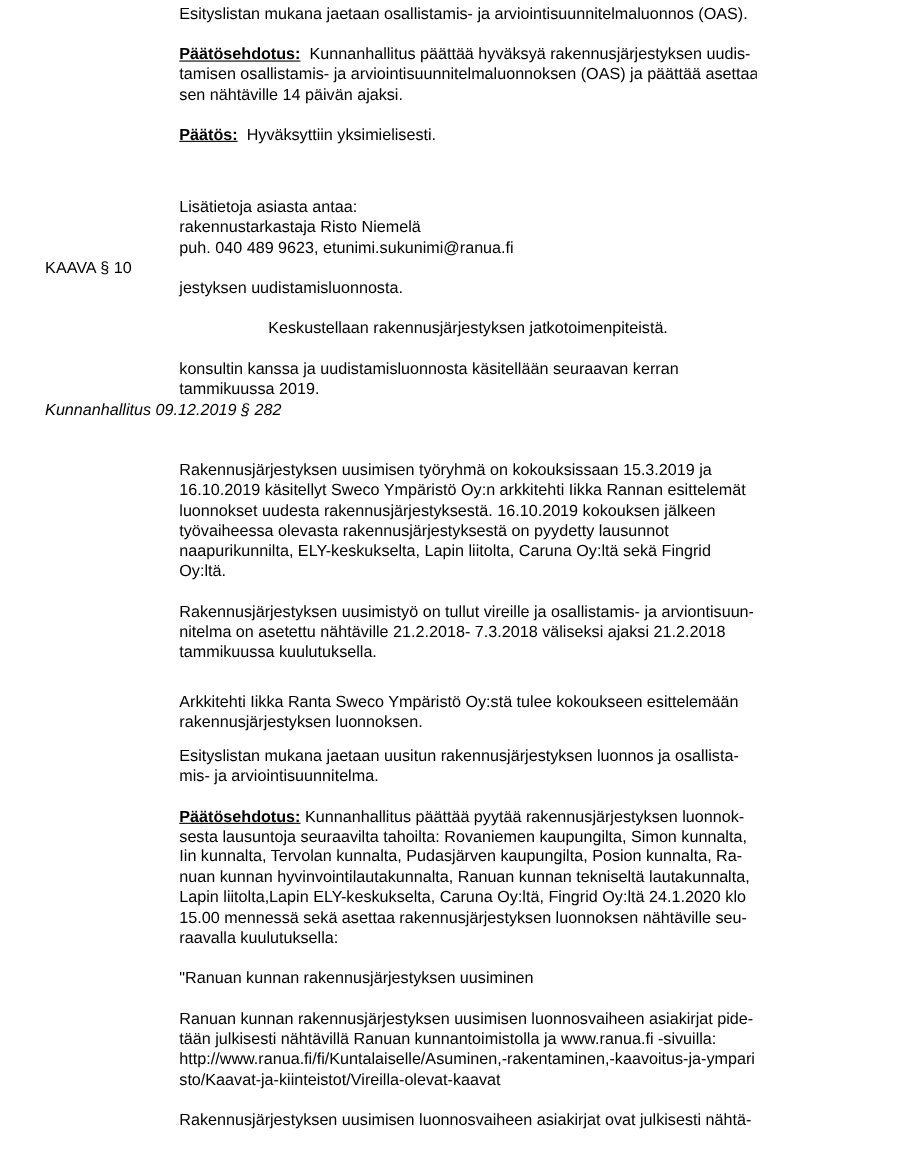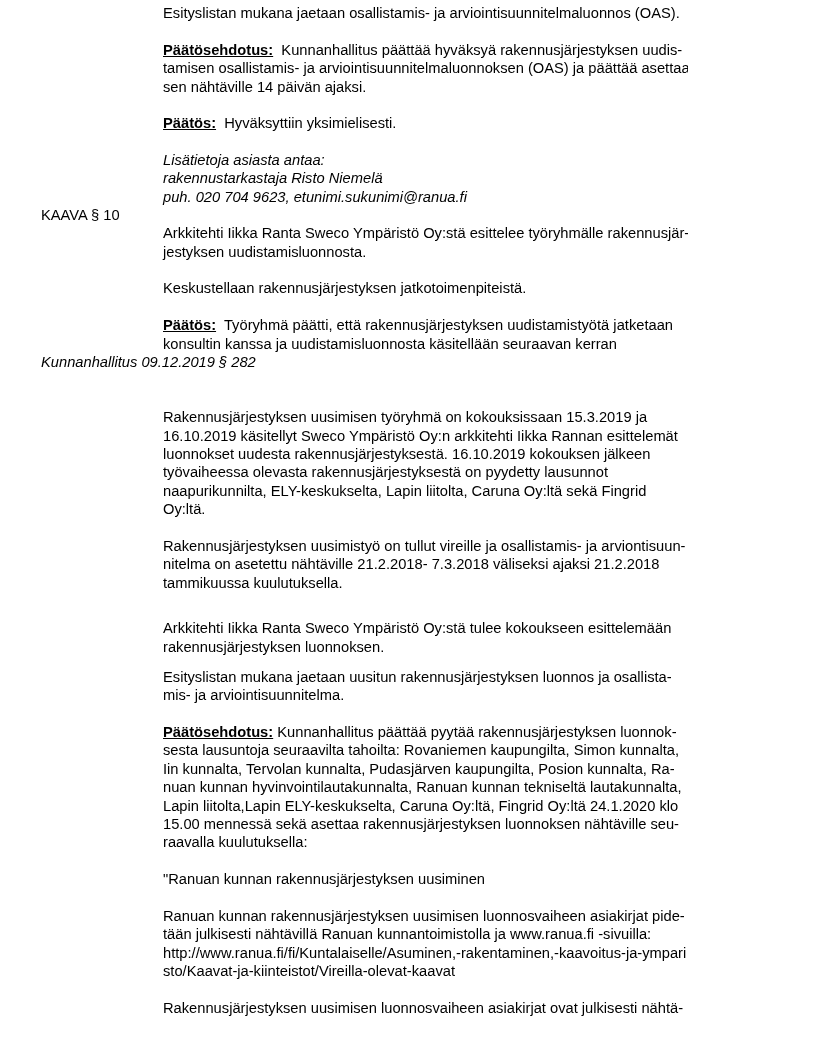--- a/index.html
+++ b/index.html
@@ -23,25 +23,25 @@
   .decision-label { font-weight: bold; text-decoration: underline; }
 </style>
 </head>
 <body>
 
 <div class="page">
   <div class="content">
       <div class="block body-block" style="margin-top: 0px;"><div class="line">Esityslistan mukana jaetaan osallistamis- ja arviointisuunnitelmaluonnos (OAS).</div></div>
       <div class="block body-block" style="margin-top: 18.4px;"><div class="line"><span class="decision-label">Päätösehdotus:</span><span>  Kunnanhallitus päättää hyväksyä rakennusjärjestyksen uudis-</span></div><div class="line">tamisen osallistamis- ja arviointisuunnitelmaluonnoksen (OAS) ja päättää asettaa</div><div class="line">sen nähtäville 14 päivän ajaksi.</div></div>
       <div class="block body-block" style="margin-top: 18.4px;"><div class="line"><span class="decision-label">Päätös:</span><span>  Hyväksyttiin yksimielisesti.</span></div></div>
-      <div class="block body-block" style="margin-top: 18px; font-style: italic;"><div class="line">Lisätietoja asiasta antaa:</div><div class="line">rakennustarkastaja Risto Niemelä</div><div class="line">puh. 020 704 9623, etunimi.sukunimi@ranua.fi</div></div>
+      <div class="block body-block" style="margin-top: 47px;"><div class="line">Lisätietoja asiasta antaa:</div><div class="line">rakennustarkastaja Risto Niemelä</div><div class="line">puh. 040 489 9623, etunimi.sukunimi@ranua.fi</div></div>
       <div class="block margin-block" style="margin-top: 0px;"><div class="line">KAAVA § 10</div></div>
-      <div class="block body-block" style="margin-top: 0px;"><div class="line">Arkkitehti Iikka Ranta Sweco Ympäristö Oy:stä esittelee työryhmälle rakennusjär-</div><div class="line">jestyksen uudistamisluonnosta.</div></div>
-      <div class="block body-block" style="margin-top: 18.4px;"><div class="line">Keskustellaan rakennusjärjestyksen jatkotoimenpiteistä.</div></div>
-      <div class="block body-block" style="margin-top: 18.4px;"><div class="line"><span class="decision-label">Päätös:</span><span>  Työryhmä päätti, että rakennusjärjestyksen uudistamistyötä jatketaan</span></div><div class="line">konsultin kanssa ja uudistamisluonnosta käsitellään seuraavan kerran</div></div>
+      <div class="block body-block" style="margin-top: 0px;"><div class="line">jestyksen uudistamisluonnosta.</div></div>
+      <div class="block body-block" style="margin-top: 18.4px; text-align: center;"><div class="line">Keskustellaan rakennusjärjestyksen jatkotoimenpiteistä.</div></div>
+      <div class="block body-block" style="margin-top: 18.4px;"><div class="line">konsultin kanssa ja uudistamisluonnosta käsitellään seuraavan kerran</div><div class="line">tammikuussa 2019.</div></div>
       <div class="block margin-block" style="margin-top: 0px; font-style: italic;"><div class="line">Kunnanhallitus 09.12.2019 § 282</div></div>
       <div class="block body-block" style="margin-top: 36.8px;"><div class="line">Rakennusjärjestyksen uusimisen työryhmä on kokouksissaan 15.3.2019 ja</div><div class="line">16.10.2019 käsitellyt Sweco Ympäristö Oy:n arkkitehti Iikka Rannan esittelemät</div><div class="line">luonnokset uudesta rakennusjärjestyksestä. 16.10.2019 kokouksen jälkeen</div><div class="line">työvaiheessa olevasta rakennusjärjestyksestä on pyydetty lausunnot</div><div class="line">naapurikunnilta, ELY-keskukselta, Lapin liitolta, Caruna Oy:ltä sekä Fingrid</div><div class="line">Oy:ltä.</div></div>
       <div class="block body-block" style="margin-top: 18.4px;"><div class="line">Rakennusjärjestyksen uusimistyö on tullut vireille ja osallistamis- ja arviontisuun-</div><div class="line">nitelma on asetettu nähtäville 21.2.2018- 7.3.2018 väliseksi ajaksi 21.2.2018</div><div class="line">tammikuussa kuulutuksella.</div></div>
       <div class="block body-block" style="margin-top: 27px;"><div class="line">Arkkitehti Iikka Ranta Sweco Ympäristö Oy:stä tulee kokoukseen esittelemään</div><div class="line">rakennusjärjestyksen luonnoksen.</div></div>
       <div class="block body-block" style="margin-top: 12px;"><div class="line">Esityslistan mukana jaetaan uusitun rakennusjärjestyksen luonnos ja osallista-</div><div class="line">mis- ja arviointisuunnitelma.</div></div>
       <div class="block body-block" style="margin-top: 18.4px;"><div class="line"><span class="decision-label">Päätösehdotus:</span><span> Kunnanhallitus päättää pyytää rakennusjärjestyksen luonnok-</span></div><div class="line">sesta lausuntoja seuraavilta tahoilta: Rovaniemen kaupungilta, Simon kunnalta,</div><div class="line">Iin kunnalta, Tervolan kunnalta, Pudasjärven kaupungilta, Posion kunnalta, Ra-</div><div class="line">nuan kunnan hyvinvointilautakunnalta, Ranuan kunnan tekniseltä lautakunnalta,</div><div class="line">Lapin liitolta,Lapin ELY-keskukselta, Caruna Oy:ltä, Fingrid Oy:ltä 24.1.2020 klo</div><div class="line">15.00 mennessä sekä asettaa rakennusjärjestyksen luonnoksen nähtäville seu-</div><div class="line">raavalla kuulutuksella:</div></div>
       <div class="block body-block" style="margin-top: 18.4px;"><div class="line">"Ranuan kunnan rakennusjärjestyksen uusiminen</div></div>
       <div class="block body-block" style="margin-top: 18.4px;"><div class="line">Ranuan kunnan rakennusjärjestyksen uusimisen luonnosvaiheen asiakirjat pide-</div><div class="line">tään julkisesti nähtävillä Ranuan kunnantoimistolla ja www.ranua.fi -sivuilla:</div><div class="line">http://www.ranua.fi/fi/Kuntalaiselle/Asuminen,-rakentaminen,-kaavoitus-ja-ympari</div><div class="line">sto/Kaavat-ja-kiinteistot/Vireilla-olevat-kaavat</div></div>
       <div class="block body-block" style="margin-top: 18.4px;"><div class="line">Rakennusjärjestyksen uusimisen luonnosvaiheen asiakirjat ovat julkisesti nähtä-</div></div>
     </div>

